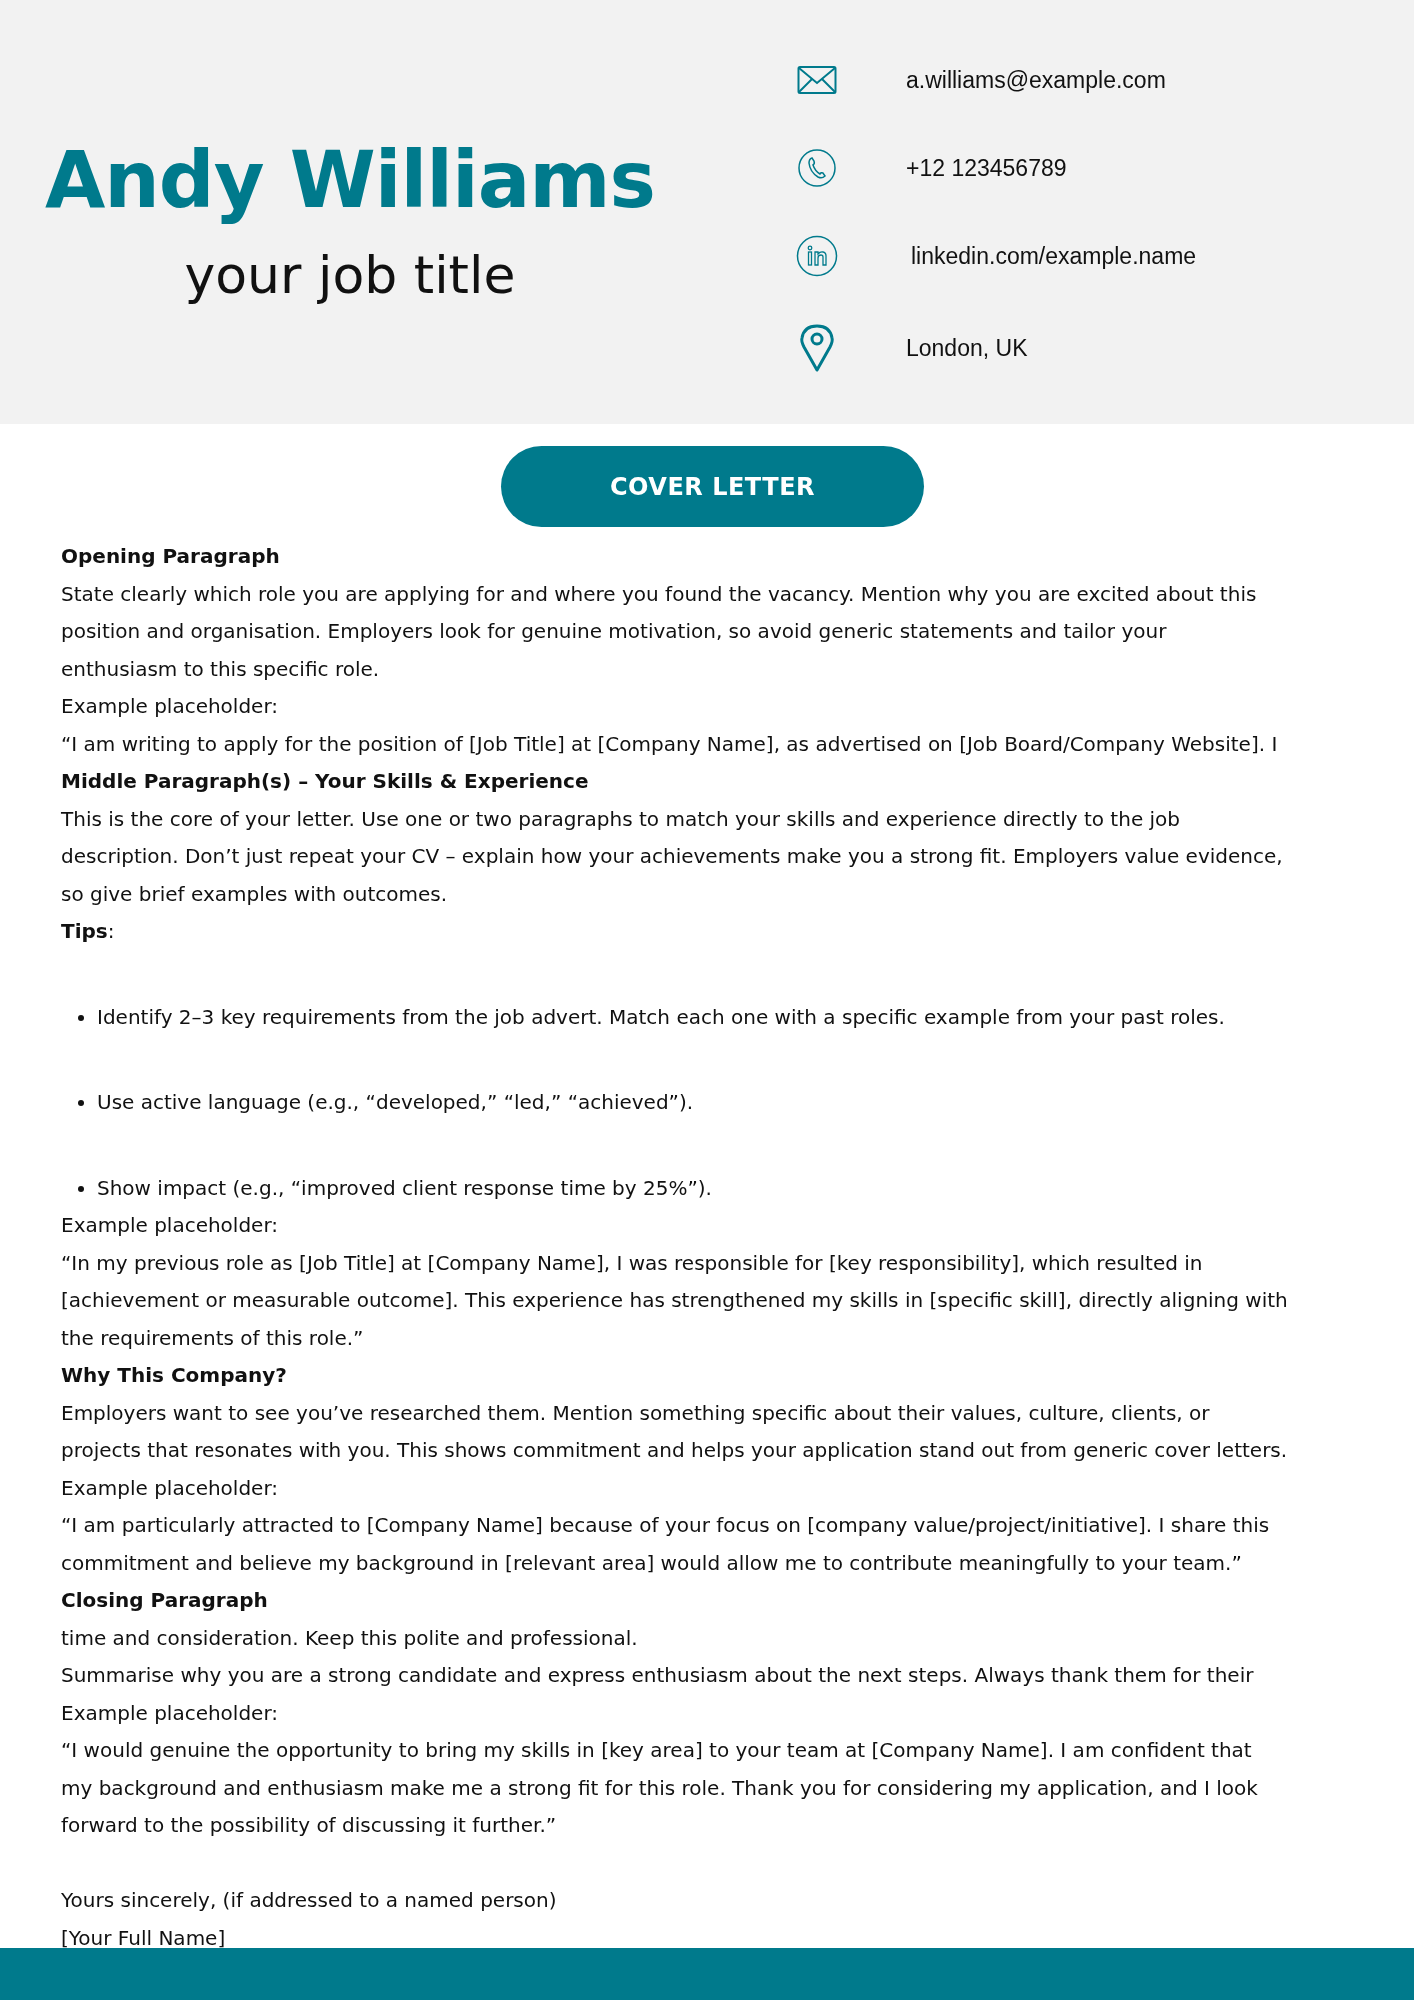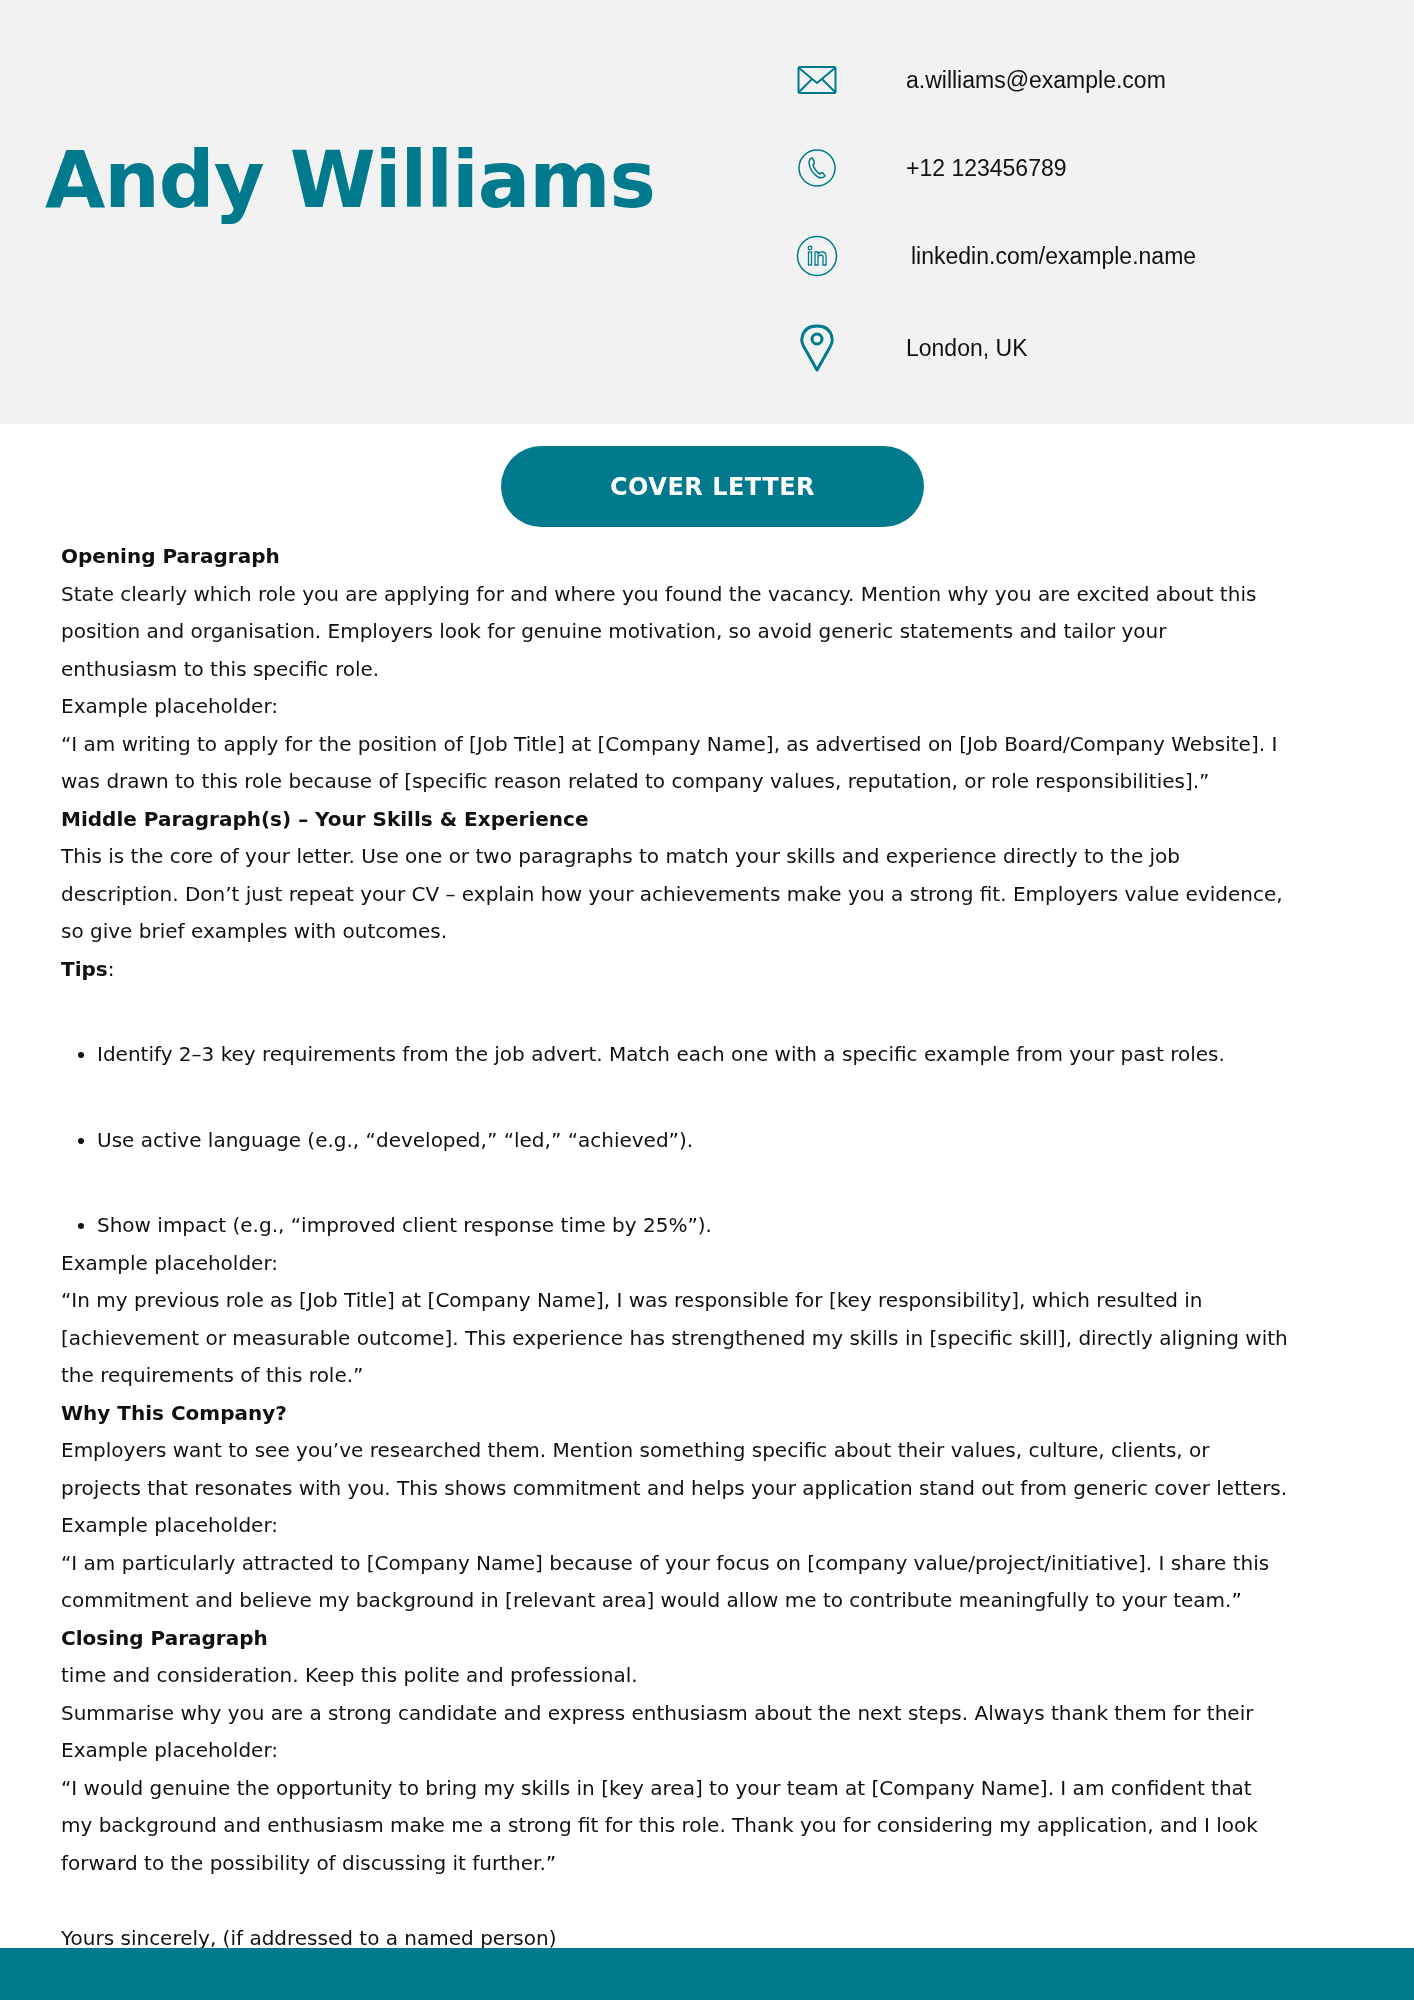--- a/index.html
+++ b/index.html
@@ -80,20 +80,21 @@
       position: absolute; left: 0; top: 1948px;
       width: 1414px; height: 52px;
       background: #007a8c;
     }
   </style>
 </head>
 <body>
 
 <div class="header">
   <div class="name">Andy Williams</div>
+  <div class="job-title">your job title</div>
 
   <div class="contact-row" style="top:50px;">
     <span class="contact-icon">
       <svg width="40" height="30" viewBox="0 0 40 30">
         <rect x="1.5" y="2" width="37" height="26" rx="1.5" fill="none" stroke="#007a8c" stroke-width="2"></rect>
         <polyline points="2,3 20,18 38,3" fill="none" stroke="#007a8c" stroke-width="2"></polyline>
         <line x1="2" y1="27" x2="15" y2="14" stroke="#007a8c" stroke-width="2"></line>
         <line x1="38" y1="27" x2="25" y2="14" stroke="#007a8c" stroke-width="2"></line>
       </svg>
     </span>
@@ -136,21 +137,20 @@
 <div class="pill">COVER LETTER</div>
 
 <div class="content">
 
   <span class="line h">Opening Paragraph</span>
   <span class="line">State clearly which role you are applying for and where you found the vacancy. Mention why you are excited about this</span>
   <span class="line">position and organisation. Employers look for genuine motivation, so avoid generic statements and tailor your</span>
   <span class="line">enthusiasm to this specific role.</span>
   <span class="line">Example placeholder:</span>
   <span class="line"> “I am writing to apply for the position of [Job Title] at [Company Name], as advertised on [Job Board/Company Website]. I</span>
-  <span class="line">was drawn to this role because of [specific reason related to company values, reputation, or role responsibilities].”</span>
 
   <span class="line h">Middle Paragraph(s) – Your Skills &amp; Experience</span>
   <span class="line">This is the core of your letter. Use one or two paragraphs to match your skills and experience directly to the job</span>
   <span class="line">description. Don’t just repeat your CV – explain how your achievements make you a strong fit. Employers value evidence,</span>
   <span class="line">so give brief examples with outcomes.</span>
   <span class="line"><b>Tips</b><span>:</span></span>
   <ul>
     <li>Identify 2–3 key requirements from the job advert. Match each one with a specific example from your past roles.</li>
     <li>Use active language (e.g., “developed,” “led,” “achieved”).</li>
     <li>Show impact (e.g., “improved client response time by 25%”).</li>

